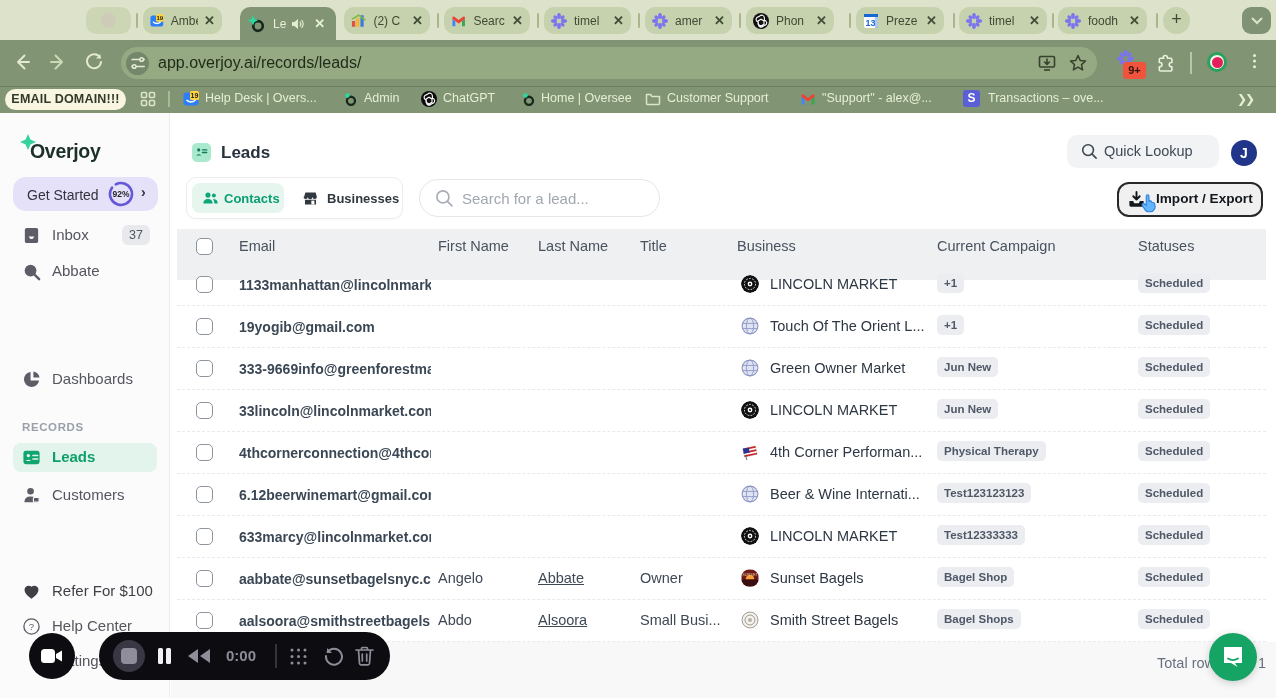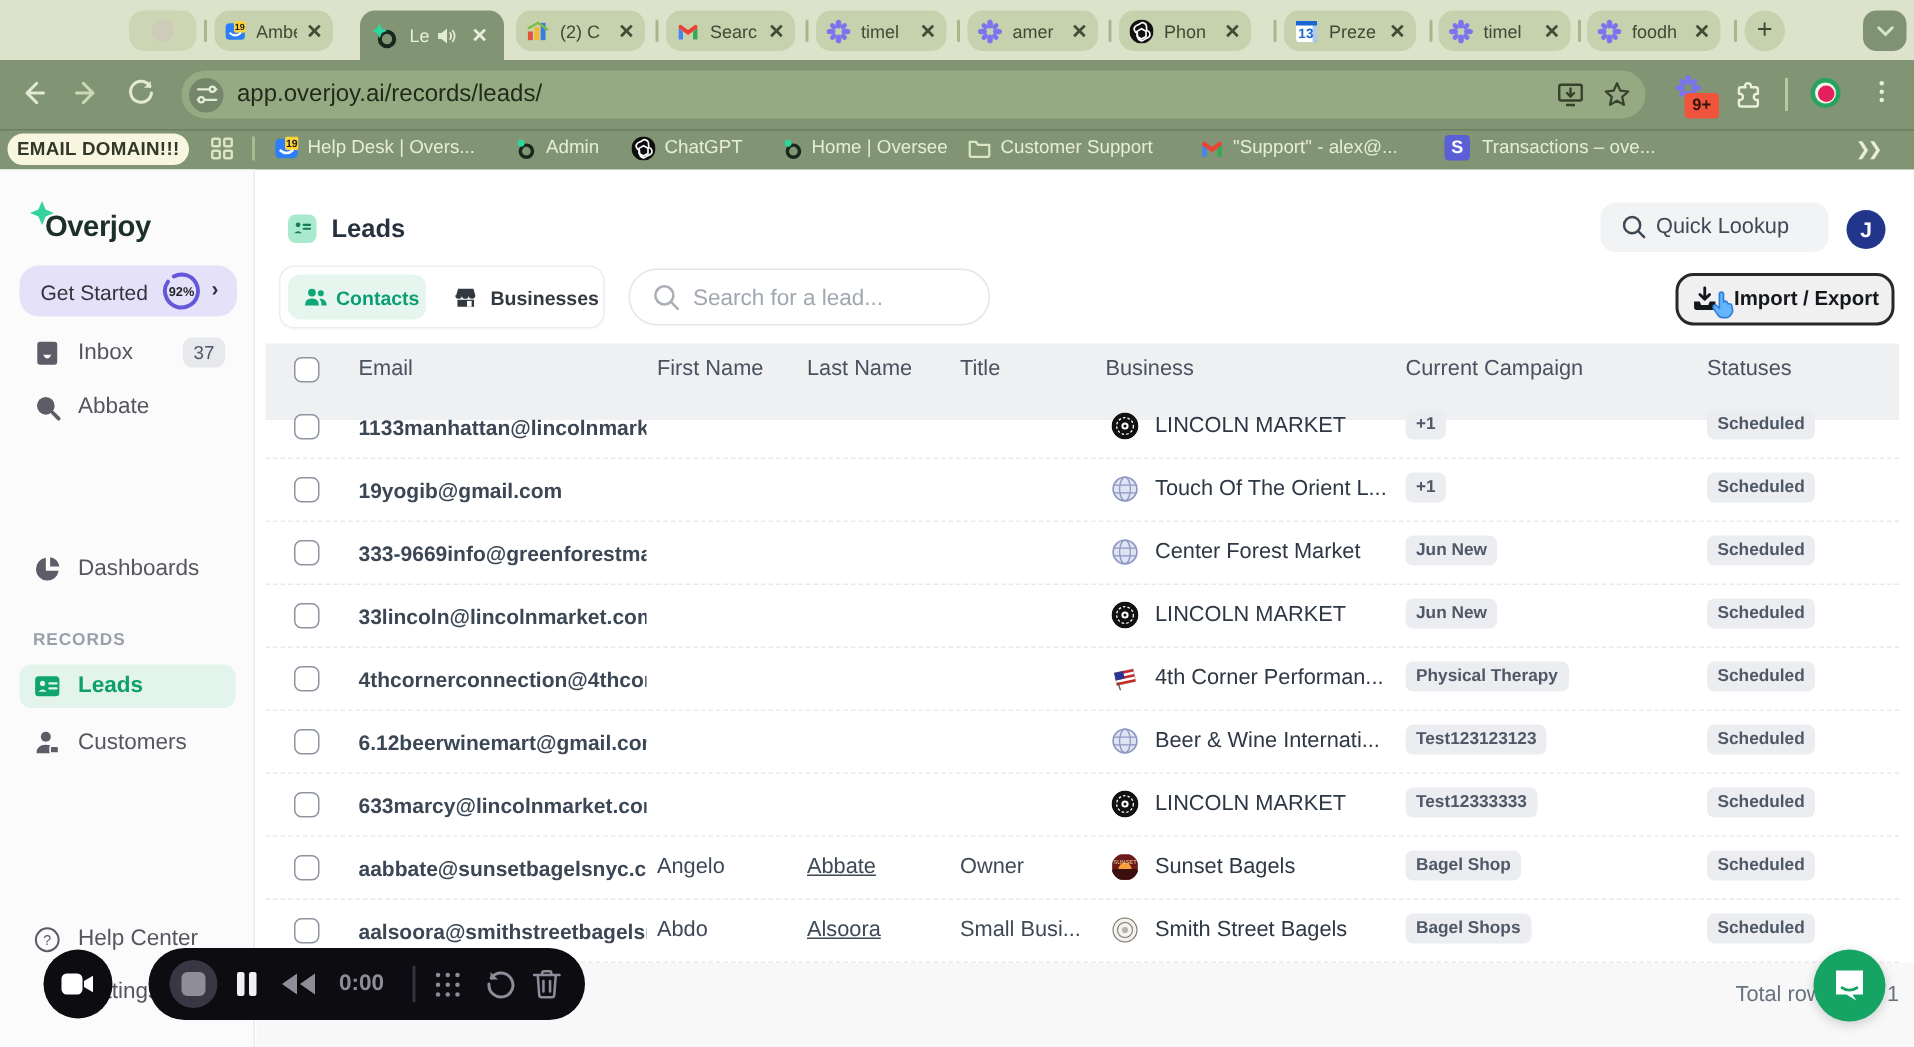--- a/index.html
+++ b/index.html
@@ -386,20 +386,26 @@
   </div>
   <div class="snav" style="top:364px;">
     <svg width="19" height="19" viewBox="0 0 20 20">
         <circle cx="9" cy="5.5" r="3.5" fill="#5c5d66"></circle>
         <path d="M2.5 17 q0 -6 6.5 -6 q6.5 0 6.5 6 z" fill="#5c5d66"></path>
         <rect x="12" y="12" width="6" height="5" rx="1" fill="#5c5d66" stroke="#fbfbfc" stroke-width="1.2"></rect>
       </svg>
     <div class="lab">Customers</div>
   </div>
 
+  <div class="snav" style="top:460px;">
+    <svg width="19" height="19" viewBox="0 0 20 20">
+        <path d="M10 17.5 C3 13 1.6 8.5 3.4 5.7 a4.6 4.6 0 0 1 6.6 -0.6 a4.6 4.6 0 0 1 6.6 0.6 C18.4 8.5 17 13 10 17.5 z" fill="#3f3f46"></path>
+      </svg>
+    <div class="lab" style="color:#3f3f46;">Refer For $100</div>
+  </div>
   <div class="snav" style="top:495px;">
     <svg width="19" height="19" viewBox="0 0 20 20">
         <circle cx="10" cy="10" r="8" fill="none" stroke="#5c5d66" stroke-width="1.4"></circle>
         <text x="10" y="14" font-size="10" fill="#5c5d66" text-anchor="middle">?</text>
       </svg>
     <div class="lab">Help Center</div>
   </div>
   <div class="snav" style="top:530px;">
     <div class="lab">Settings</div>
   </div>
@@ -496,21 +502,21 @@
       </div>
   <div class="row" style="top:84px;">
         <div class="cb" style="top:12px;"></div>
         <div class="c-email">333-9669info@greenforestmarket.com</div>
         <div class="c-b"><svg class="fav" viewBox="0 0 21 21">
             <circle cx="10.5" cy="10.5" r="10" fill="#dfe4f2"></circle>
             <circle cx="10.5" cy="10.5" r="9.2" fill="none" stroke="#8d97c4" stroke-width="1.2"></circle>
             <ellipse cx="10.5" cy="10.5" rx="4.2" ry="9.2" fill="none" stroke="#8d97c4" stroke-width="1"></ellipse>
             <path d="M1.6 7.5 h17.8 M1.6 13.5 h17.8" stroke="#8d97c4" stroke-width="1" fill="none"></path>
           </svg></div>
-        <div class="c-bn">Center Forest Market</div>
+        <div class="c-bn">Green Owner Market</div>
         <div class="c-camp"><span class="chip">Jun New</span></div>
         <div class="c-st"><span class="chip">Scheduled</span></div>
       </div>
   <div class="row" style="top:126px;">
         <div class="cb" style="top:12px;"></div>
         <div class="c-email">33lincoln@lincolnmarket.com</div>
         <div class="c-b"><svg class="fav" viewBox="0 0 21 21">
             <circle cx="10.5" cy="10.5" r="10.5" fill="#111"></circle>
             <circle cx="10.5" cy="10.5" r="6.5" fill="none" stroke="#fff" stroke-width="1" stroke-dasharray="2 1.6"></circle>
             <circle cx="10.5" cy="10.5" r="2.8" fill="#fff"></circle>

